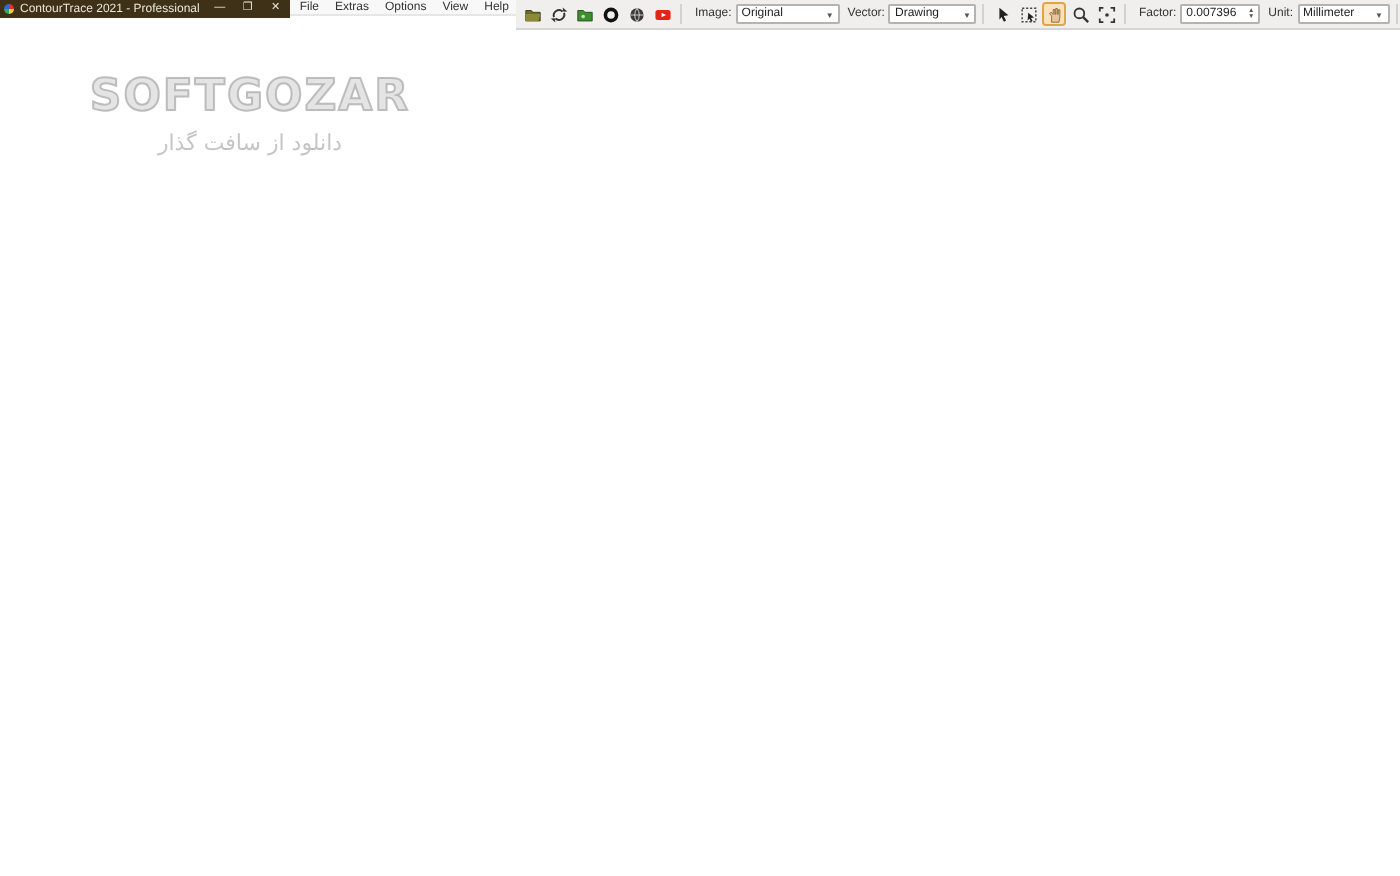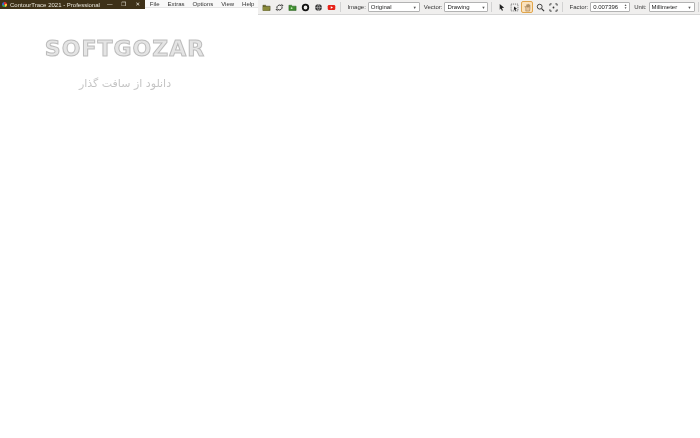--- a/index.html
+++ b/index.html
@@ -76,21 +76,21 @@
   .canvas{flex:1 1 auto;position:relative;background:#fcfcfc;overflow:hidden}
   .photo{position:absolute;left:88px;top:6px;width:365px;height:363px;box-shadow:0 0 2px rgba(0,0,0,.25)}
   .photo svg{width:100%;height:100%;display:block}
 
   
   .statusbar{height:10px;background:#f4f4f4;border-top:1px solid #d7d7d7;display:flex;align-items:center;padding:0 3px;font-size:6px;color:#333;flex:0 0 auto}
 
   
   .watermark{position:absolute;left:6px;top:36px;width:238px;pointer-events:none;z-index:50;text-align:center}
   .wm1{font-size:22px;font-weight:bold;letter-spacing:1px;font-family:"DejaVu Sans",sans-serif;color:rgba(255,255,255,.30);-webkit-text-stroke:1px rgba(145,145,145,.55);text-shadow:0 0 1px rgba(160,160,160,.4)}
-  .wm2{font-size:11px;color:rgba(150,150,150,.55);margin-top:16px;font-family:"DejaVu Sans",sans-serif}
+  .wm2{font-size:11px;color:rgba(150,150,150,.55);margin-top:4px;font-family:"DejaVu Sans",sans-serif}
 </style>
 </head>
 <body>
 
 <div id="app">
 
   <div class="titlebar">
     <span class="title-icon"></span>
     <span>ContourTrace 2021 - Professional</span>
     <span class="win-controls">

